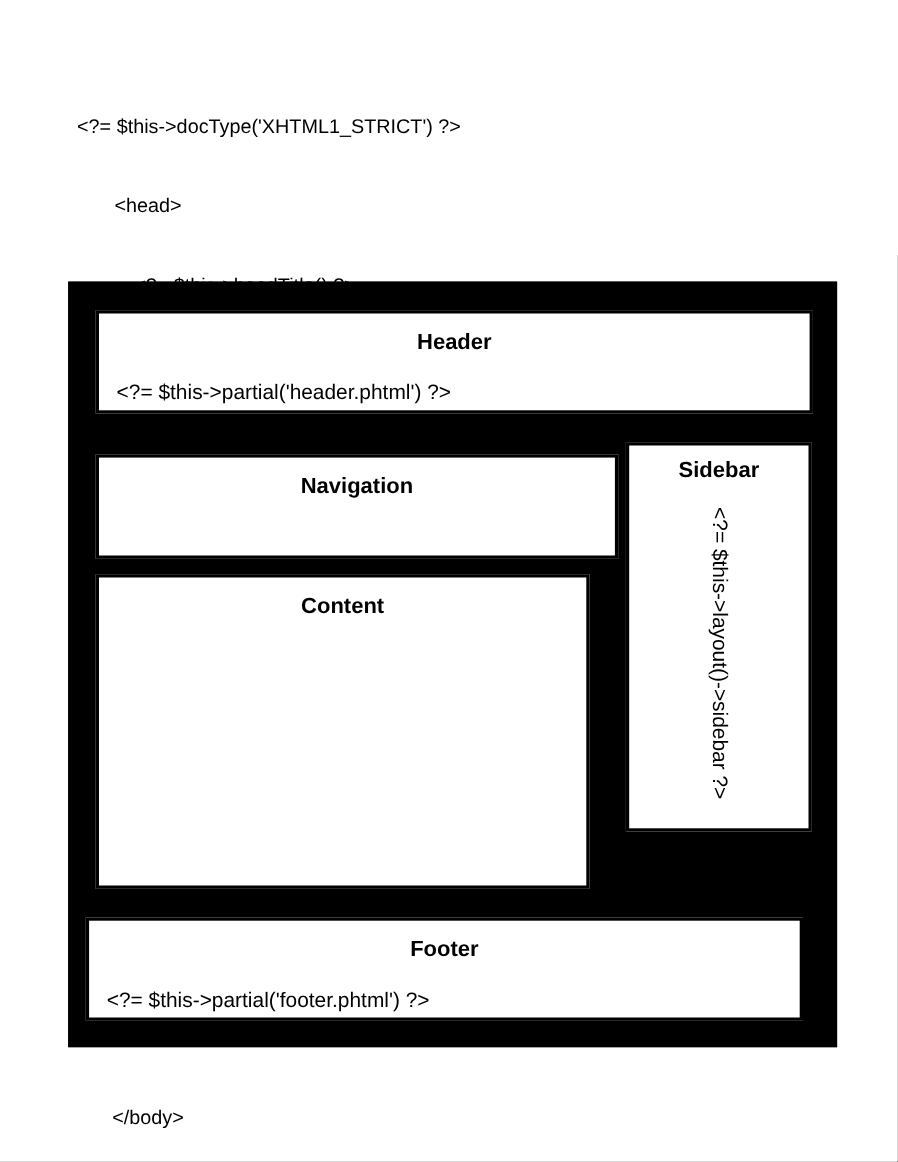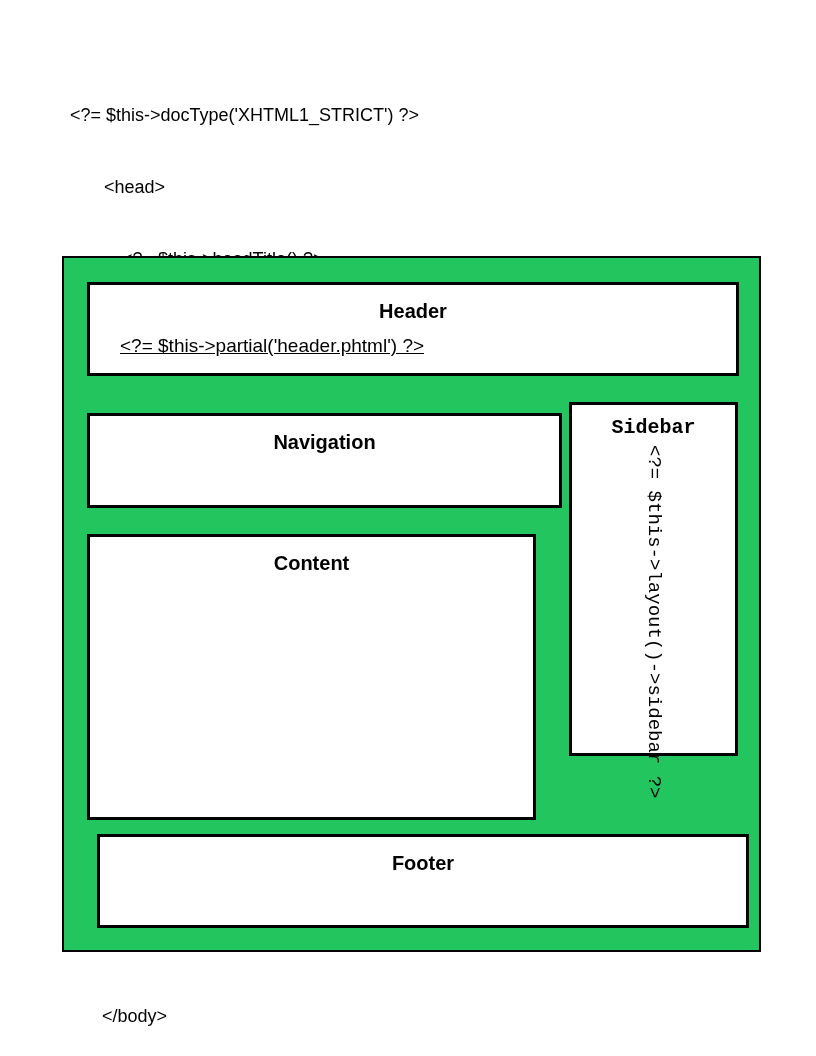--- a/index.html
+++ b/index.html
@@ -21,52 +21,50 @@
   .code-bottom { left: 68px; top: 956px; }
   .ind0 { padding-left: 0; }
   .ind1 { padding-left: 34px; }
   .ind2 { padding-left: 52px; }
 
   .outer-box {
     position: absolute;
     left: 62px; top: 256px;
     width: 699px; height: 696px;
     border: 2px solid #000000;
-    background: #22c55e;
+    background: #000000;
   }
   .box {
     position: absolute;
     border: 3px solid #000000;
     background: #ffffff;
     padding-top: 15px;
   }
   .box-title {
     font-weight: bold;
     font-size: 20px;
     line-height: 22px;
     text-align: center;
   }
   .box-code {
-    margin-top: 12px;
-    padding-left: 30px;
+    margin-top: 24px;
+    padding-left: 16px;
     font-size: 19px;
     line-height: 24px;
     white-space: pre;
-    text-decoration: underline;
   }
   .header-box { left: 23px; top: 24px;  width: 652px; height: 94px; }
   .nav-box    { left: 23px; top: 155px; width: 475px; height: 95px; }
-  .content-box{ left: 23px; top: 276px; width: 449px; height: 286px; }
+  .content-box{ left: 23px; top: 264px; width: 449px; height: 286px; }
   .sidebar-box{
     left: 505px; top: 144px; width: 169px; height: 354px;
     display: flex; flex-direction: column; align-items: center;
     padding-top: 12px;
-    font-family: Liberation Mono, monospace;
   }
-  .footer-box { left: 33px; top: 576px; width: 652px; height: 94px; }
+  .footer-box { left: 14px; top: 576px; width: 652px; height: 94px; }
 
   .sidebar-vert-code {
     flex: 1;
     display: flex; align-items: center; justify-content: center;
     writing-mode: vertical-rl;
     text-orientation: sideways;
     font-size: 19px;
     white-space: pre;
     margin-top: 6px;
     margin-bottom: 10px;
@@ -100,20 +98,21 @@
     <div class="box-title">Content</div>
   </div>
 
   <div class="box sidebar-box">
     <div class="box-title">Sidebar</div>
     <div class="sidebar-vert-code">&lt;?= $this-&gt;layout()-&gt;sidebar ?&gt;</div>
   </div>
 
   <div class="box footer-box">
     <div class="box-title">Footer</div>
+    <div class="box-code">&lt;?= $this-&gt;partial('footer.phtml') ?&gt;</div>
   </div>
 
 </div>
 
 <div class="code-block code-bottom">
   <div class="code-line ind1">&lt;/body&gt;</div>
   
 </div>
 
 </body></html>

